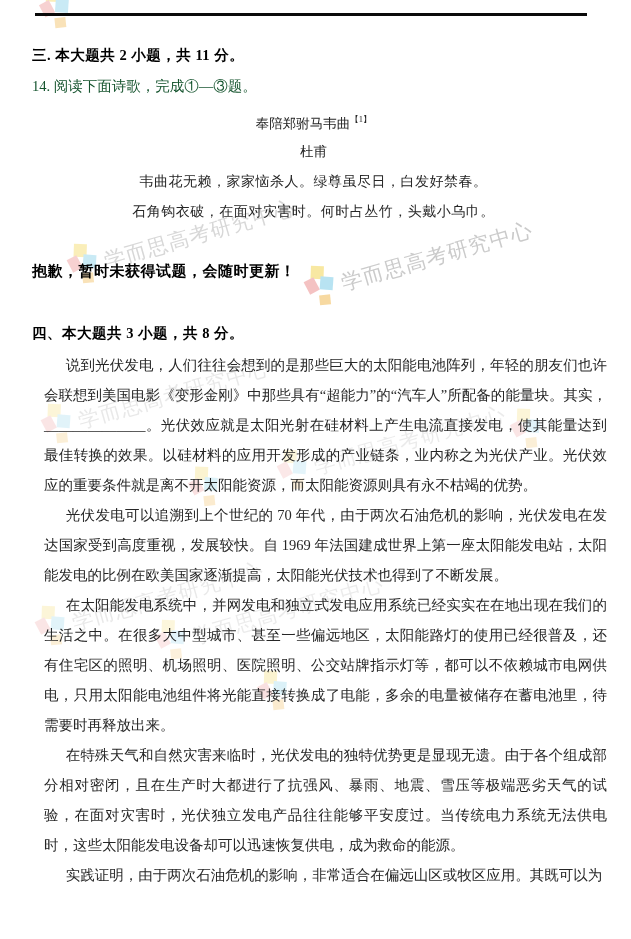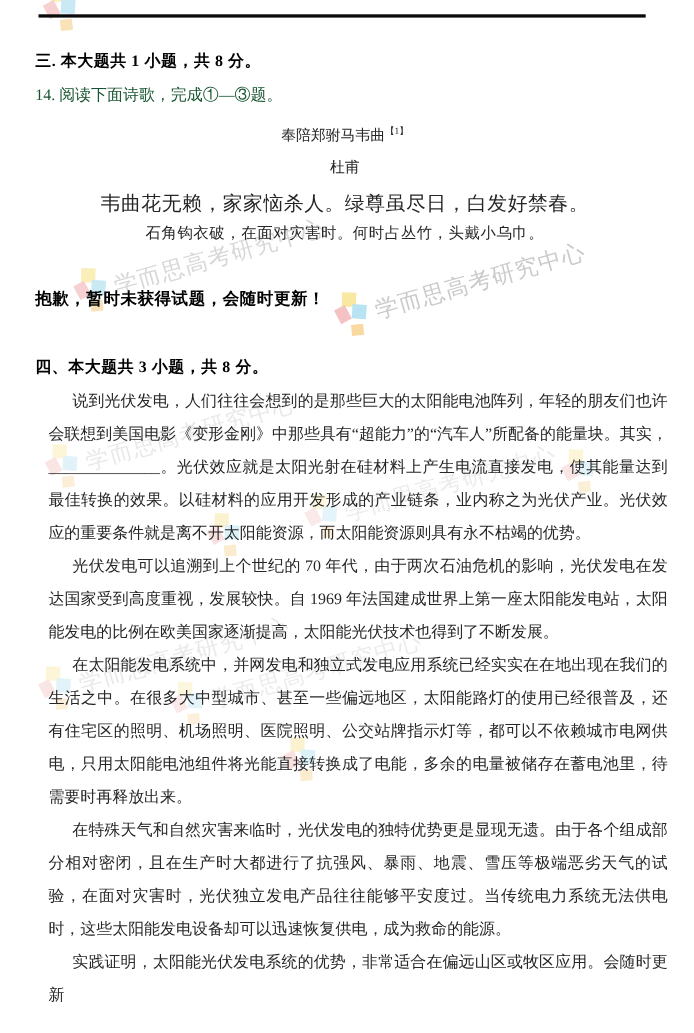--- a/index.html
+++ b/index.html
@@ -23,21 +23,21 @@
   .h3{top:46px;}
   .h4{top:324px;}
   .q-line{
     position:absolute;left:32px;top:77px;
     font-size:14.5px;color:#14532d;white-space:nowrap;
   }
   .poem-block{position:absolute;left:32px;width:563px;text-align:center;}
   .poem-title{top:114px;font-size:13.5px;text-align:center;}
   .poem-title sup{font-size:8.5px;}
   .poem-author{top:143px;font-size:13.5px;font-family:Liberation Mono, monospace;}
-  .poem-line1{top:173px;font-size:18px;letter-spacing:0.5px;font-family:Liberation Mono, monospace;}
+  .poem-line1{top:173px;font-size:14px;letter-spacing:0.5px;font-family:Liberation Mono, monospace;}
   .poem-line2{top:203px;font-size:14px;letter-spacing:0.5px;}
   .notice{
     position:absolute;left:32px;top:262px;
     font-size:15px;font-weight:bold;color:#000;white-space:nowrap;
     letter-spacing:0.5px;
   }
   .body-text{
     position:absolute;left:44px;top:350px;width:563px;
     font-size:14.5px;line-height:30px;
     text-align:justify;
@@ -159,37 +159,37 @@
       <i class="d1" style="background: rgb(244, 218, 102);"></i>
       <i class="d2" style="background: rgb(238, 155, 155);"></i>
       <i class="d3" style="background: rgb(138, 210, 234);"></i>
       <i class="d4" style="background: rgb(242, 192, 99);"></i>
     </span>
 
   <div class="content-layer">
 
     <div class="top-rule"></div>
 
-    <div class="sec-heading h3">三. 本大题共 1 小题，共 8 分。</div>
+    <div class="sec-heading h3">三. 本大题共 2 小题，共 11 分。</div>
 
     <div class="q-line">14. 阅读下面诗歌，完成①—③题。</div>
 
     <div class="poem-block poem-title">
       <span>奉陪郑驸马韦曲</span><sup>【1】</sup>
     </div>
     <div class="poem-block poem-author">杜甫</div>
     <div class="poem-block poem-line1">韦曲花无赖，家家恼杀人。绿尊虽尽日，白发好禁春。</div>
     <div class="poem-block poem-line2">石角钩衣破，在面对灾害时。何时占丛竹，头戴小乌巾。</div>
 
     <div class="notice">抱歉，暂时未获得试题，会随时更新！</div>
 
     <div class="sec-heading h4">四、本大题共 3 小题，共 8 分。</div>
 
     <div class="body-text">
       <p>说到光伏发电，人们往往会想到的是那些巨大的太阳能电池阵列，年轻的朋友们也许会联想到美国电影《变形金刚》中那些具有“超能力”的“汽车人”所配备的能量块。其实，______________。光伏效应就是太阳光射在硅材料上产生电流直接发电，使其能量达到最佳转换的效果。以硅材料的应用开发形成的产业链条，业内称之为光伏产业。光伏效应的重要条件就是离不开太阳能资源，而太阳能资源则具有永不枯竭的优势。</p>
       <p>光伏发电可以追溯到上个世纪的 70 年代，由于两次石油危机的影响，光伏发电在发达国家受到高度重视，发展较快。自 1969 年法国建成世界上第一座太阳能发电站，太阳能发电的比例在欧美国家逐渐提高，太阳能光伏技术也得到了不断发展。</p>
       <p>在太阳能发电系统中，并网发电和独立式发电应用系统已经实实在在地出现在我们的生活之中。在很多大中型城市、甚至一些偏远地区，太阳能路灯的使用已经很普及，还有住宅区的照明、机场照明、医院照明、公交站牌指示灯等，都可以不依赖城市电网供电，只用太阳能电池组件将光能直接转换成了电能，多余的电量被储存在蓄电池里，待需要时再释放出来。</p>
       <p>在特殊天气和自然灾害来临时，光伏发电的独特优势更是显现无遗。由于各个组成部分相对密闭，且在生产时大都进行了抗强风、暴雨、地震、雪压等极端恶劣天气的试验，在面对灾害时，光伏独立发电产品往往能够平安度过。当传统电力系统无法供电时，这些太阳能发电设备却可以迅速恢复供电，成为救命的能源。</p>
-      <p>实践证明，太阳能光伏发电系统的优势，非常适合在偏远山区或牧区应用。会随时更新</p>
+      <p>实践证明，由于两次石油危机的影响，非常适合在偏远山区或牧区应用。其既可以为</p>
     </div>
 
   </div>
 </div>
 
 </body></html>

